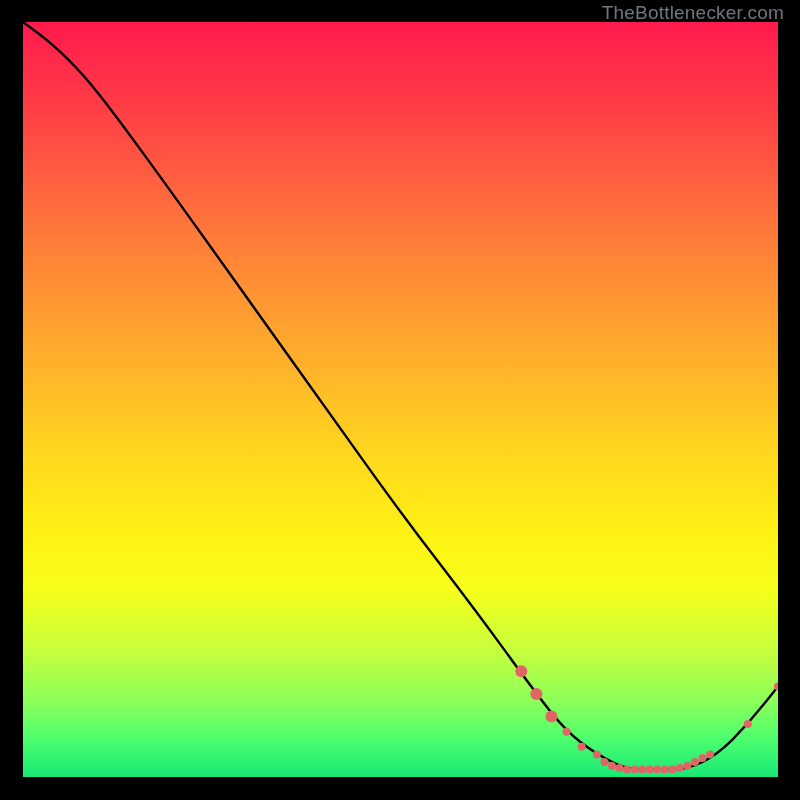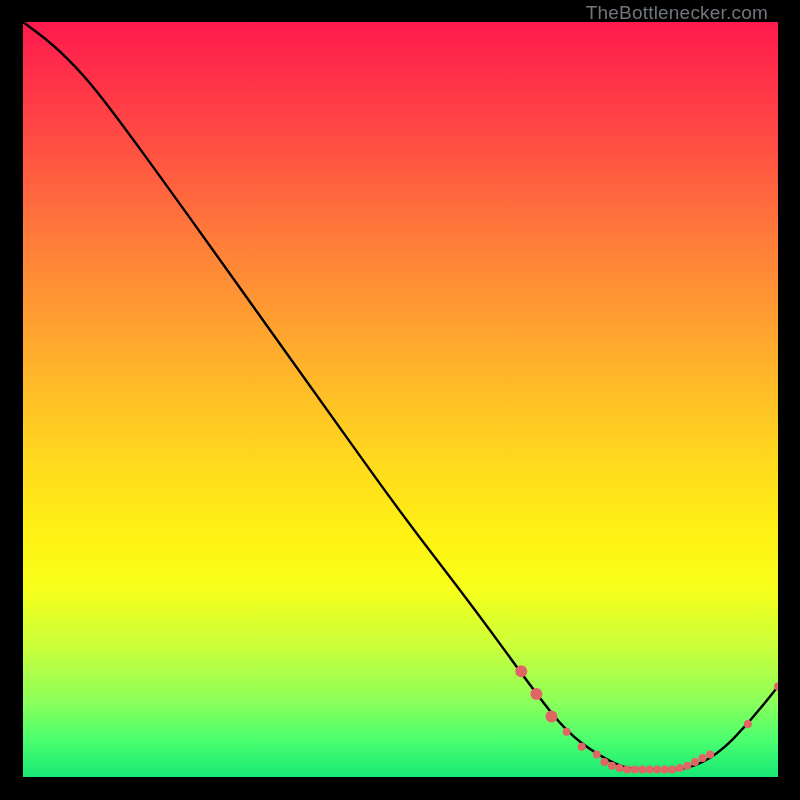--- a/index.html
+++ b/index.html
@@ -45,21 +45,21 @@
   svg.curve {
     position: absolute;
     left: 0;
     top: 0;
     width: 755px;
     height: 755px;
   }
   .watermark {
     position: absolute;
     top: 2px;
-    right: 32px;
+    right: 16px;
     font-family: Arial, Helvetica, sans-serif;
     font-size: 19px;
     color: #72767a;
     letter-spacing: 0.2px;
     user-select: none;
     margin-left: 8px;
   }
 </style>
 </head>
 <body>

